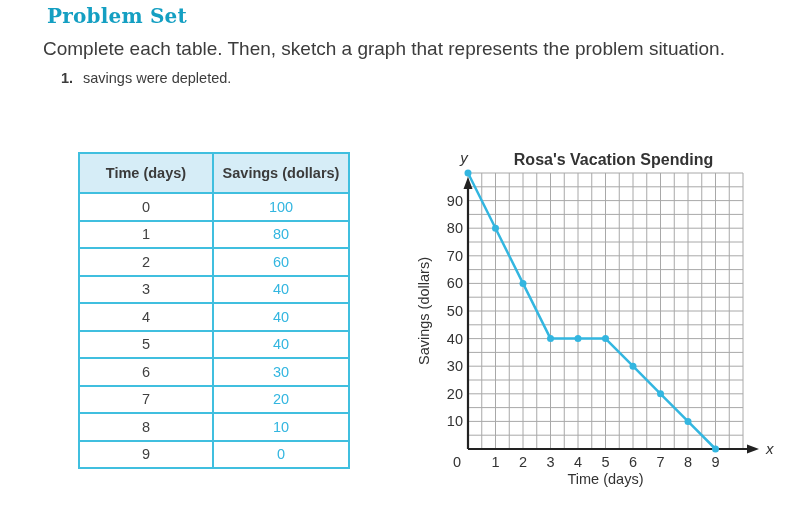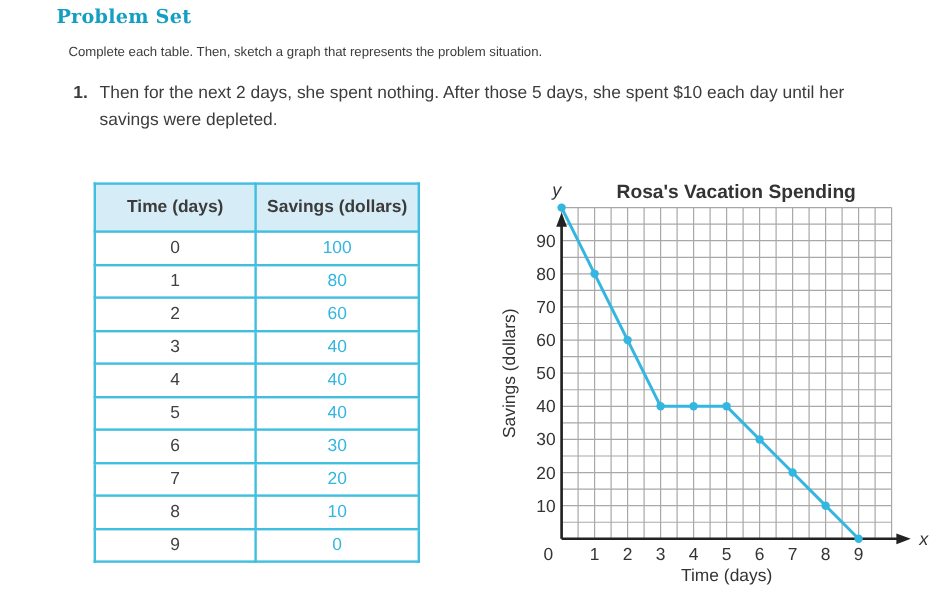--- a/index.html
+++ b/index.html
@@ -12,26 +12,26 @@
     overflow: hidden;
     --heading: #149fc2;
     --accent: #33b6e0;
     --table-border: #40bfdf;
     --header-bg: #d6edf7;
     --text: #3c3c3c;
   }
   .page-title {
     position: absolute; left: 47px; top: 4px; margin: 0;
     font-family: "DejaVu Serif", serif;
-    font-weight: bold; font-size: 16px; color: var(--heading);
+    font-weight: bold; font-size: 20px; color: var(--heading);
     letter-spacing: 0.2px;
   }
   .instructions {
-    position: absolute; left: 57px; top: 38px; margin: 0;
-    font-size: 11px; color: var(--text);
+    position: absolute; left: 43px; top: 38px; margin: 0;
+    font-size: 19px; color: var(--text);
   }
   .problem {
     position: absolute; left: 61px; top: 68px;
     display: flex; align-items: flex-start;
     font-size: 14.5px; color: var(--text); line-height: 21.5px;
   }
   .problem .num { font-weight: bold; width: 22px; flex: none; }
   table.savings {
     position: absolute; left: 78px; top: 152px;
     border-collapse: collapse; table-layout: fixed;
@@ -57,21 +57,20 @@
 
 <div class="page" style="--heading: #149fc2; --accent: #33b6e0; --table-border: #40bfdf; --header-bg: #d6edf7; --text: #3c3c3c;">
 
   <h1 class="page-title">Problem Set</h1>
 
   <p class="instructions">Complete each table. Then, sketch a graph that represents the problem situation.</p>
 
   <div class="problem">
     <span class="num">1.</span>
     <div>
-      <div>Then for the next 2 days, she spent nothing. After those 5 days, she spent $10 each day until her</div>
       <div>savings were depleted.</div>
     </div>
   </div>
 
   <table class="savings">
     <thead>
       <tr>
         <th>Time (days)</th>
         <th>Savings (dollars)</th>
       </tr>

